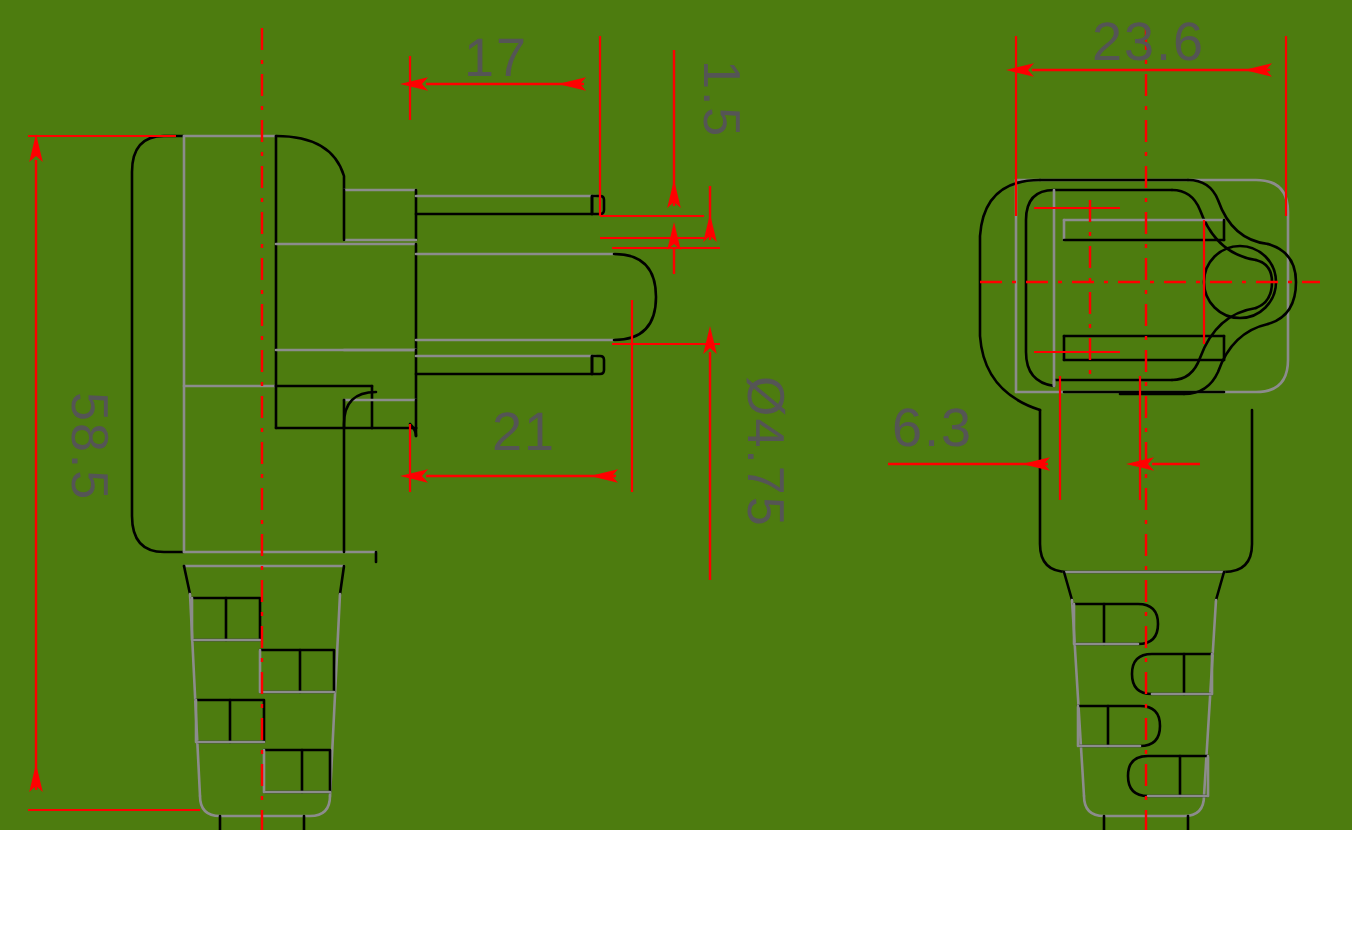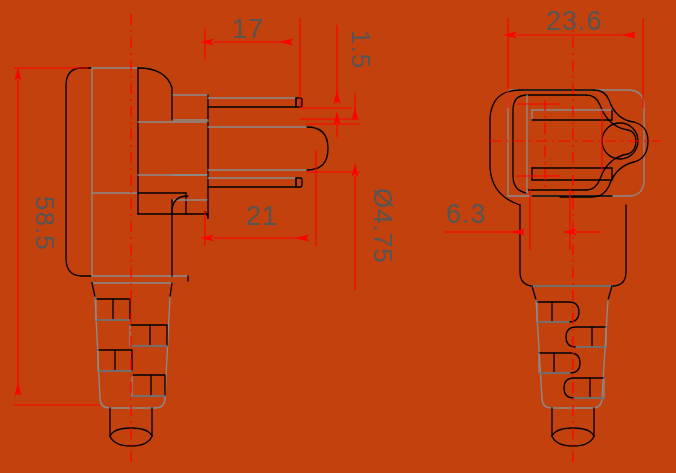--- a/index.html
+++ b/index.html
@@ -6,22 +6,22 @@
     margin: 0;
     padding: 0;
     background: #ffffff;
   }
   body {
     font-family: "Liberation Sans", sans-serif;
   }
   #drawing-root {
     position: relative;
     width: 676px;
-    height: 473px;
-    background: #c2410c;
+    height: 415px;
+    background: #4d7c0f;
     overflow: hidden;
   }
   svg.cad {
     display: block;
     width: 676px;
     height: 473px;
   }
   .outline {
     fill: none;
     stroke: #000000;

